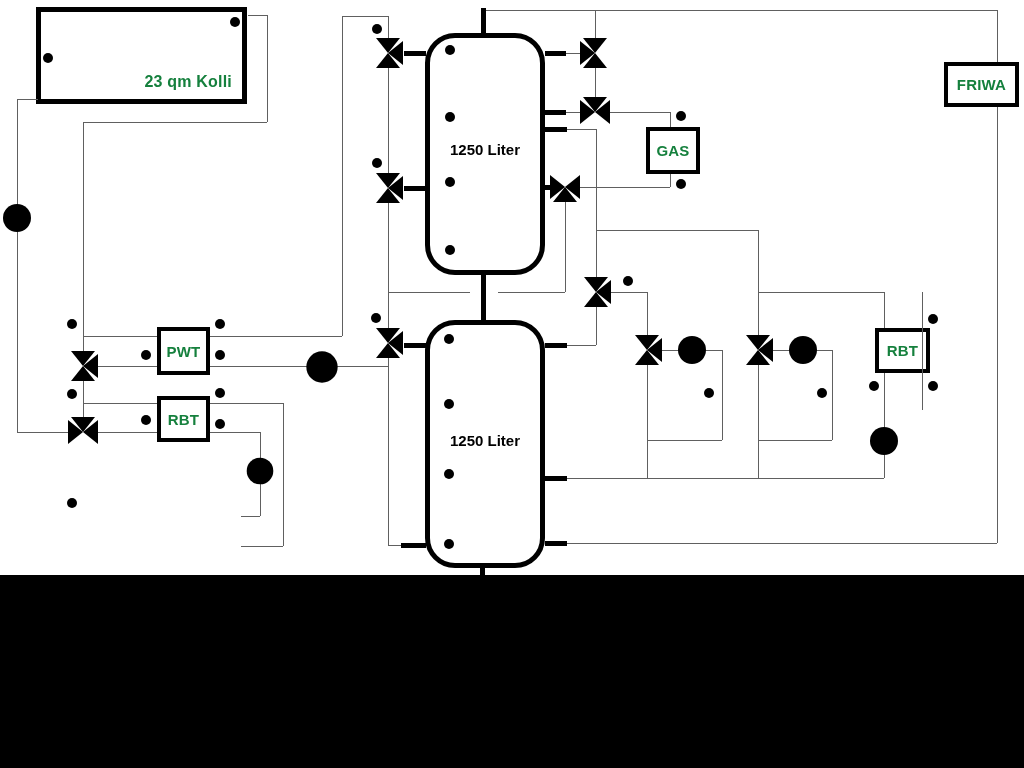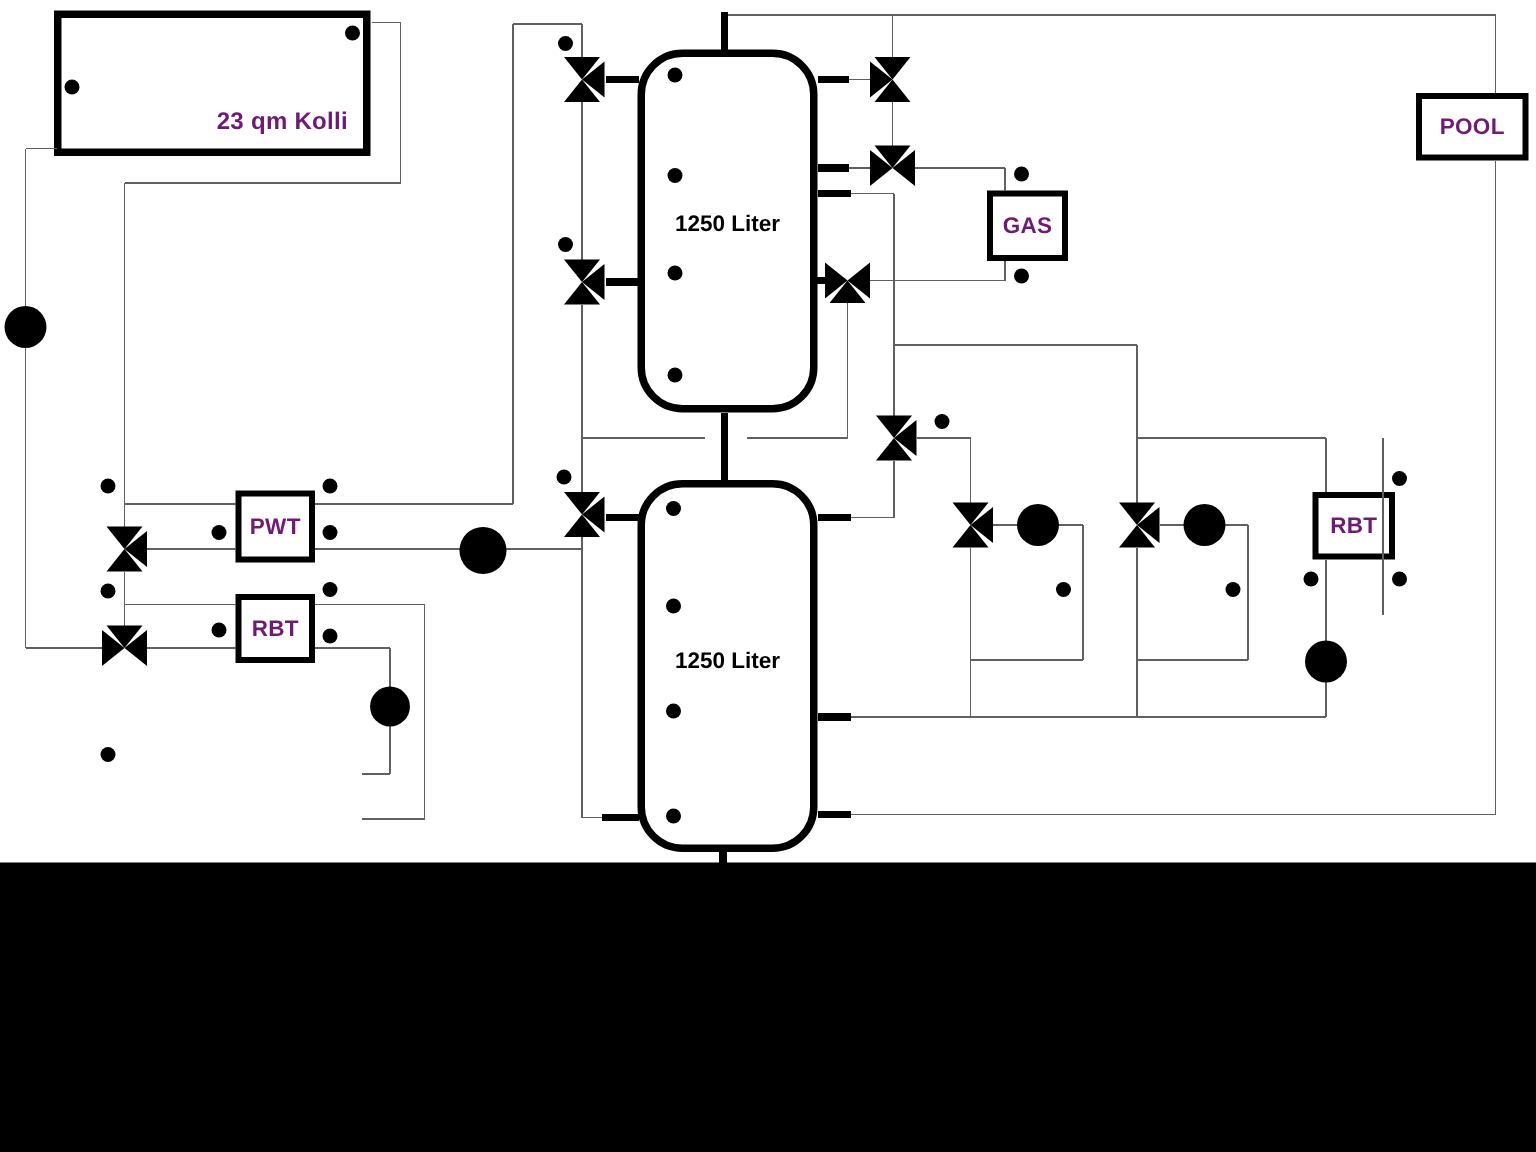--- a/index.html
+++ b/index.html
@@ -1,33 +1,33 @@
 <!DOCTYPE html>
 <html><head>
 <meta charset="utf-8">
 <style>
   html,body{margin:0;padding:0;background:#fff;}
   #stage{position:relative;width:1024px;height:768px;background:#ffffff;overflow:hidden;
          font-family:"Liberation Sans", sans-serif;}
   
   .box{position:absolute;box-sizing:border-box;border:4px solid #000;background:#fff;
        display:flex;align-items:center;justify-content:center;}
-  .box .lbl{font-size:15px;font-weight:700;color:#701a75;letter-spacing:0.2px;}
+  .box .lbl{font-size:15px;font-weight:700;color:#15803d;letter-spacing:0.2px;}
   #collector-box{left:36px;top:7px;width:211px;height:97px;border-width:5px;display:block;}
   #collector-box .lbl{position:absolute;right:10px;bottom:8px;font-size:16px;}
   #tank-top,#tank-bottom{position:absolute;box-sizing:border-box;border:5px solid #000;
        border-radius:30px;background:#fff;}
   #tank-top{left:425px;top:33px;width:120px;height:242px;}
   #tank-bottom{left:425px;top:320px;width:120px;height:248px;}
   .tank-lbl{position:absolute;left:0;width:100%;text-align:center;font-size:15px;font-weight:700;color:#000;}
   #tank-top .tank-lbl{top:103px;}
   #tank-bottom .tank-lbl{top:107px;}
   #pwt-box{left:157px;top:327px;width:53px;height:48px;}
   #rbt-left-box{left:157px;top:396px;width:53px;height:46px;}
-  #gas-box{left:646px;top:127px;width:54px;height:47px;margin-left:12px;}
+  #gas-box{left:646px;top:127px;width:54px;height:47px;}
   #friwa-box{left:944px;top:62px;width:75px;height:45px;}
   #rbt-right-box{left:875px;top:328px;width:55px;height:45px;}
   #pool-shape{position:absolute;left:37px;top:508px;width:206px;height:50px;box-sizing:border-box;
       border-left:5px solid #000;border-right:5px solid #000;border-bottom:5px solid #000;
       border-bottom-left-radius:14px;border-bottom-right-radius:14px;background:transparent;}
   #pool-shape .lbl{position:absolute;top:10px;left:0;width:100%;text-align:center;
       font-size:15px;font-weight:700;color:#000;}
   
   #pipes-svg{position:absolute;left:0;top:0;width:1024px;height:768px;pointer-events:none;}
   .pipe{stroke:#606060;stroke-width:1;fill:none;}
@@ -58,21 +58,21 @@
 
   <div class="box" id="rbt-left-box">
     <span class="lbl">RBT</span>
   </div>
 
   <div class="box" id="gas-box">
     <span class="lbl">GAS</span>
   </div>
 
   <div class="box" id="friwa-box">
-    <span class="lbl">POOL</span>
+    <span class="lbl">FRIWA</span>
   </div>
 
   <div class="box" id="rbt-right-box">
     <span class="lbl">RBT</span>
   </div>
 
 
   <svg id="pipes-svg" viewBox="0 0 1024 768" xmlns="http://www.w3.org/2000/svg">
     <defs>
       <g id="valve-vr">

